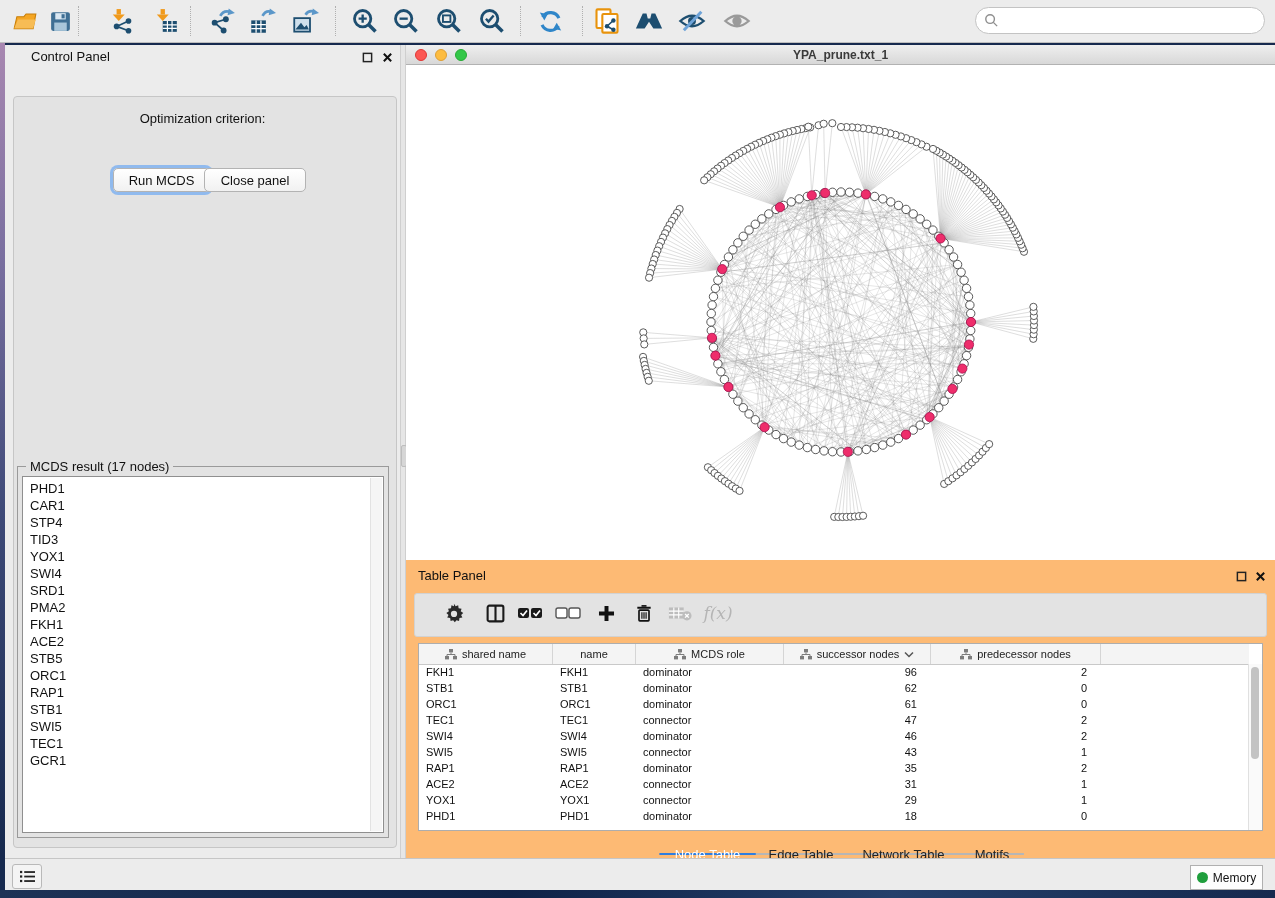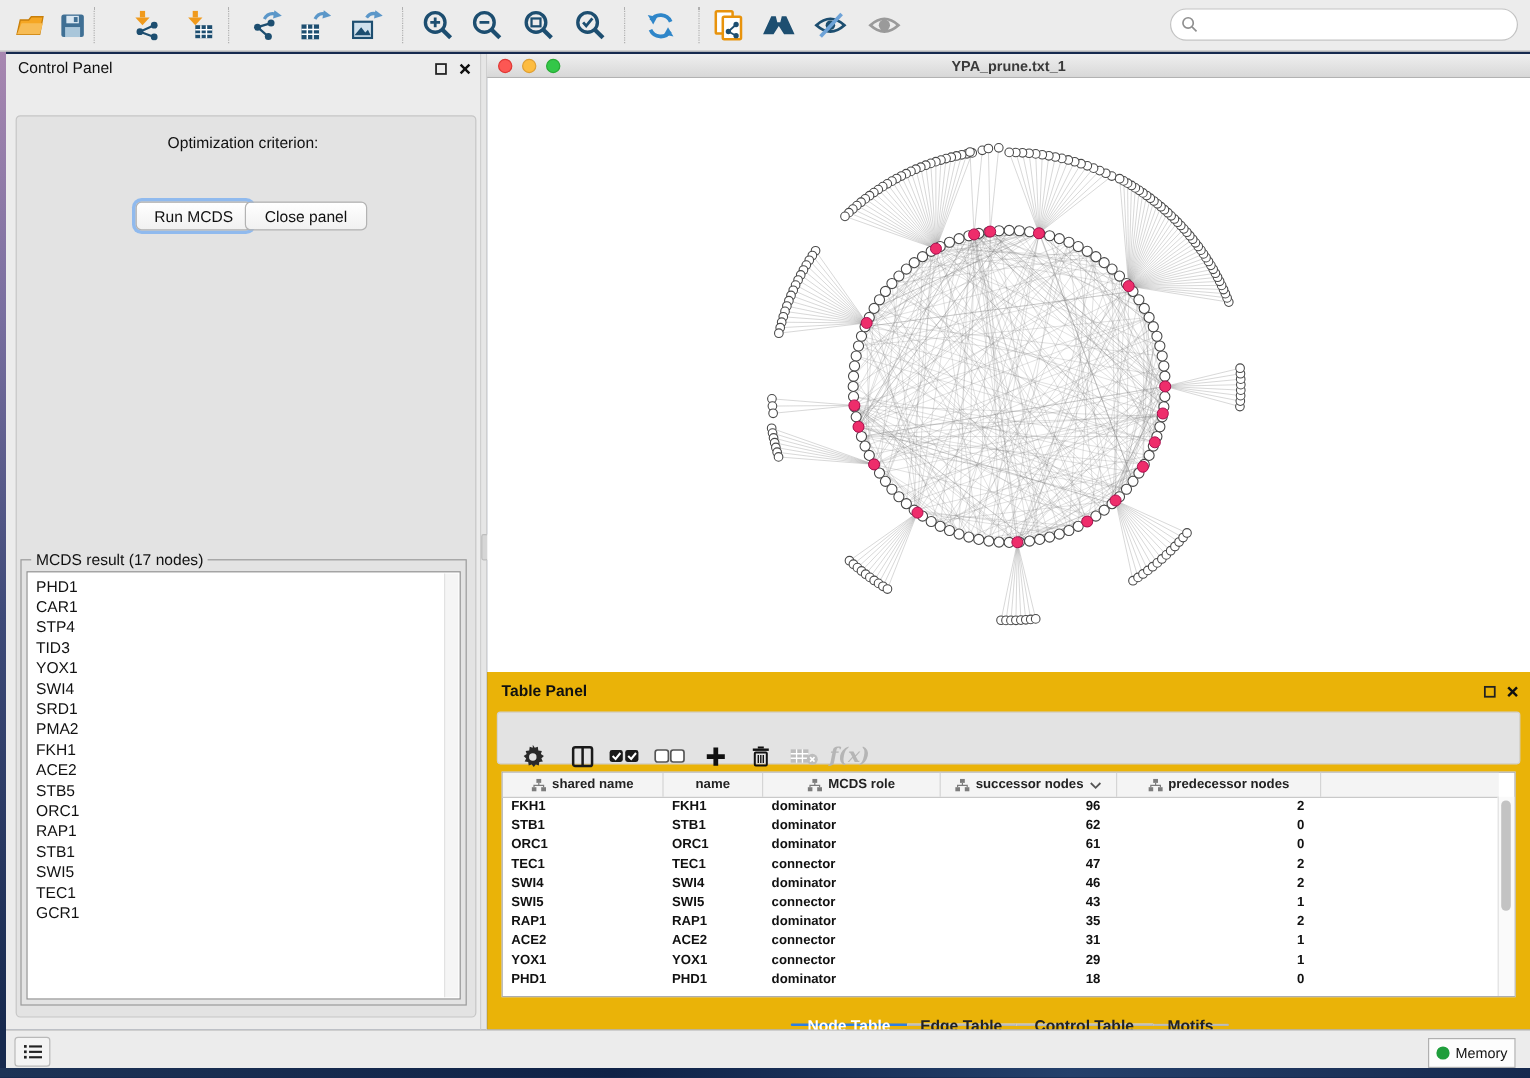--- a/index.html
+++ b/index.html
@@ -41,23 +41,23 @@
   
   .v-splitter{left:400px;top:45px;width:6px;height:813px;background:#e6e6e6;border-left:1px solid #cfcfcf;border-right:1px solid #cfcfcf;box-sizing:border-box;}
   .v-handle{position:absolute;left:0px;top:400px;width:6px;height:22px;background:#d6d6d6;border:1px solid #bdbdbd;box-sizing:border-box;border-radius:2px;}
   
   .net-window{left:406px;top:45px;width:869px;height:515px;background:#fff;}
   .net-titlebar{position:absolute;left:0;top:0;width:100%;height:20px;background:linear-gradient(#efefef,#d8d8d8);border-bottom:1px solid #b2b2b2;box-sizing:border-box;}
   .traffic{position:absolute;top:4px;width:12px;height:12px;border-radius:50%;box-sizing:border-box;}
   .net-title{position:absolute;left:0;top:3px;width:100%;text-align:center;font-size:12px;font-weight:700;color:#3a3a3a;}
   #network-svg{position:absolute;left:0;top:20px;}
   
-  .table-panel{left:406px;top:560px;width:869px;height:298px;background:#eab308;font-weight:bold;}
+  .table-panel{left:406px;top:560px;width:869px;height:298px;background:#fdba74;}
   .tp-toolbar{position:absolute;left:8px;top:33px;width:853px;height:44px;background:#e3e3e3;border:1px solid #d2d2d2;border-radius:3px;box-sizing:border-box;}
-  .tp-ico{position:absolute;top:21px;width:30px;height:30px;display:flex;align-items:center;justify-content:center;}
+  .tp-ico{position:absolute;top:4px;width:30px;height:30px;display:flex;align-items:center;justify-content:center;margin-left:10px;}
   .table-box{position:absolute;left:12px;top:83px;width:845px;height:188px;background:#fff;border:1px solid #adadad;box-sizing:border-box;}
   .thead{position:absolute;left:0;top:0;right:13px;height:20px;background:#f4f4f4;border-bottom:1px solid #c9c9c9;display:flex;text-align:right;}
   .th{display:flex;align-items:center;justify-content:center;gap:5px;font-size:11px;color:#222;border-right:1px solid #d5d5d5;box-sizing:border-box;}
   .tbody{position:absolute;left:0;top:20px;right:13px;bottom:0;overflow:hidden;}
   .tr{display:flex;height:16px;align-items:center;}
   .td{font-size:11px;color:#111;box-sizing:border-box;padding-left:7px;white-space:nowrap;}
   .td.num{text-align:right;padding-right:14px;padding-left:0;}
   .tscroll{position:absolute;top:20px;right:0;width:13px;bottom:0;background:#fafafa;border-left:1px solid #e0e0e0;}
   .tthumb{position:absolute;left:2px;top:3px;width:8px;height:92px;background:#c3c3c3;border-radius:5px;}
   .tp-tabs{position:absolute;top:272px;left:253px;height:23px;display:flex;}
@@ -209,21 +209,21 @@
   <div class="searchbox">
     <svg width="15" height="15" viewBox="0 0 16 16">
         <circle cx="6.5" cy="6.5" r="4.6" fill="none" stroke="#8f8f8f" stroke-width="1.5"></circle>
         <path d="M10 10 L14 14" stroke="#8f8f8f" stroke-width="1.5"></path>
       </svg>
     <input type="text" placeholder="" style="">
   </div>
 </div>
 
 <div class="abs control-panel">
-  <div class="abs panel-title" style="left:10px;top:4px">Control Panel</div>
+  <div class="abs panel-title" style="left:26px;top:4px">Control Panel</div>
   <div class="win-mini-btn" style="left:355px;top:5px">
     <svg width="11" height="11" viewBox="0 0 12 12">
         <rect x="1.5" y="1.5" width="9" height="9" fill="none" stroke="#222" stroke-width="1.6"></rect>
       </svg>
   </div>
   <div class="win-mini-btn" style="left:375px;top:5px">
     <svg width="11" height="11" viewBox="0 0 12 12">
         <path d="M2 2 L10 10 M10 2 L2 10" stroke="#111" stroke-width="2.2"></path>
       </svg>
   </div>
@@ -1195,21 +1195,21 @@
         </div>
     </div>
     <div class="tscroll">
         <div class="tthumb"></div>
       </div>
   </div>
 
   <div class="tp-tabs">
     <div class="tp-tab first active" style="width:95px">Node Table</div>
     <div class="tp-tab" style="width:90px">Edge Table</div>
-    <div class="tp-tab" style="width:113px">Control Table</div>
+    <div class="tp-tab" style="width:113px">Network Table</div>
     <div class="tp-tab last" style="width:62px">Motifs</div>
   </div>
 </div>
 
 <div class="abs status-bar">
   <div class="list-btn">
     <svg width="17" height="15" viewBox="0 0 18 16">
         <rect x="1" y="2" width="2.4" height="2.4" fill="#222"></rect>
         <rect x="1" y="6.8" width="2.4" height="2.4" fill="#222"></rect>
         <rect x="1" y="11.6" width="2.4" height="2.4" fill="#222"></rect>

